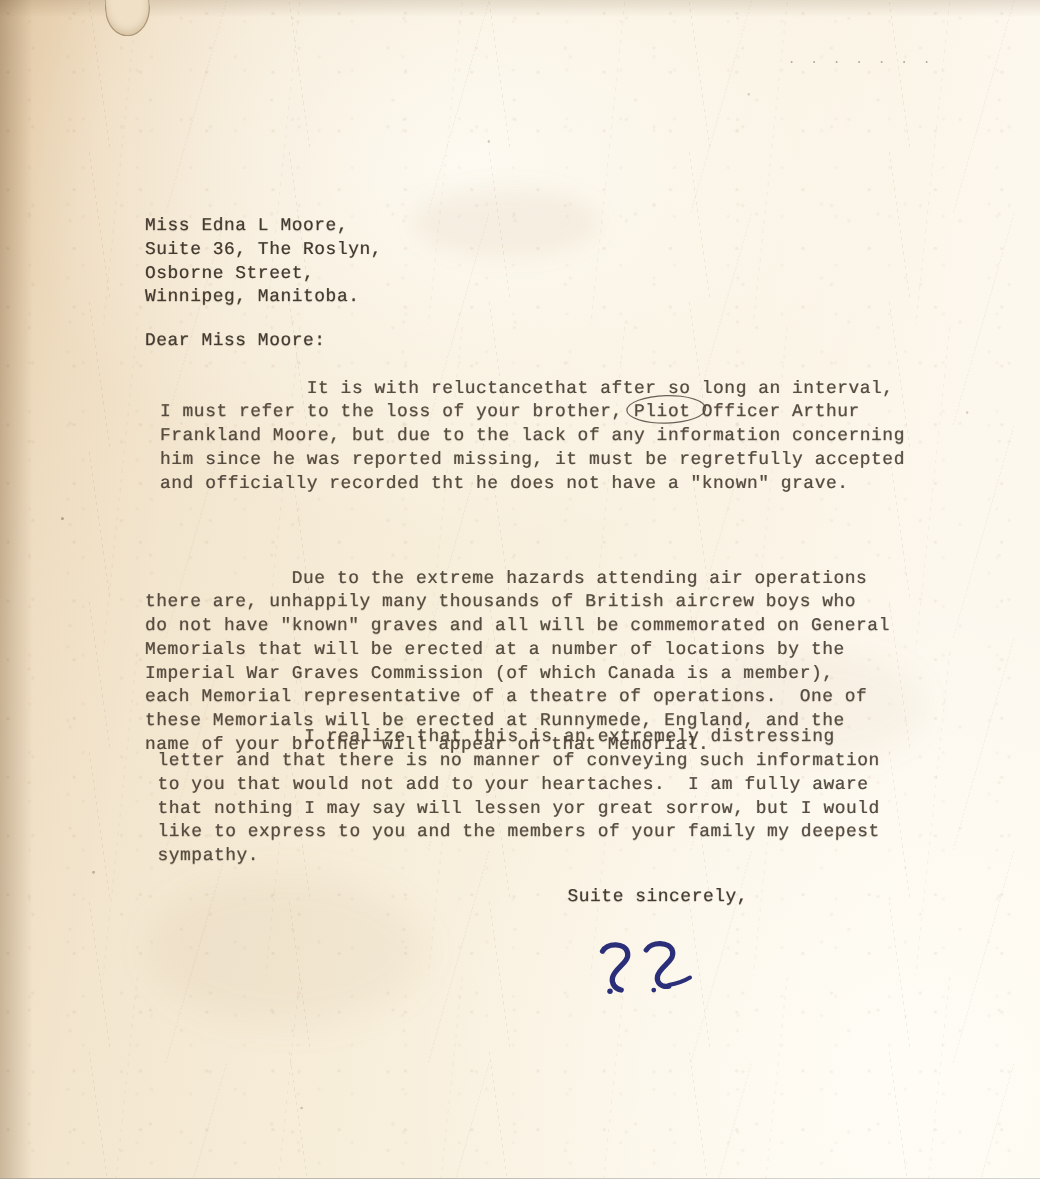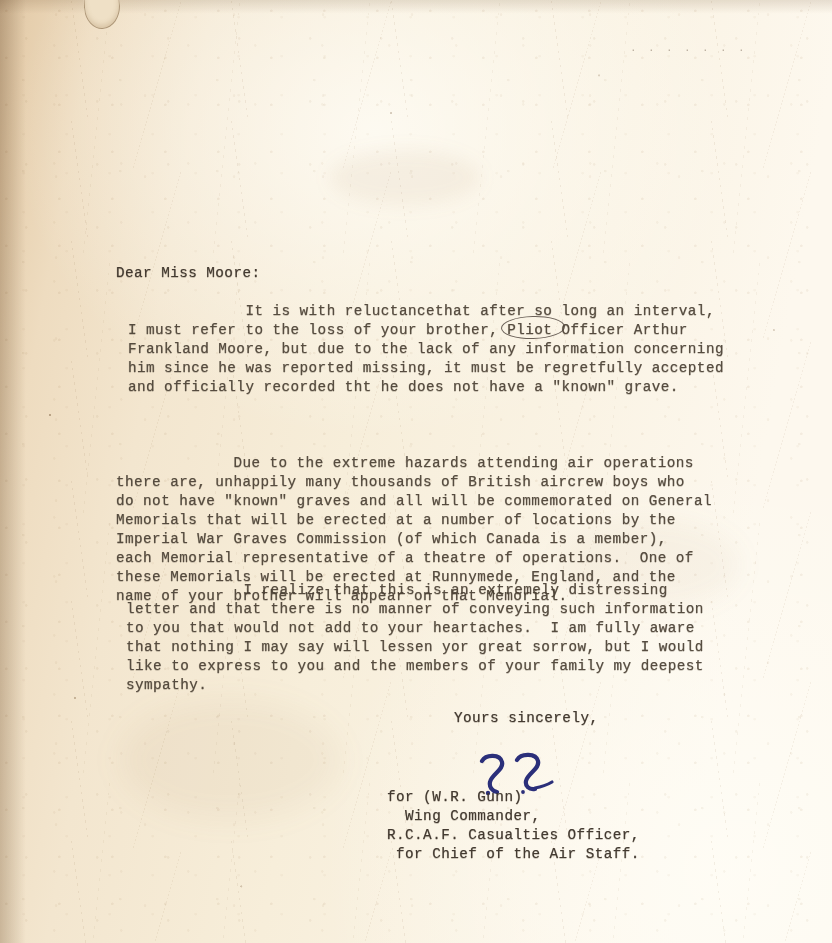--- a/index.html
+++ b/index.html
@@ -189,20 +189,24 @@
   <div class="blotch" style="left:560px; top:520px; width:180px; height:90px; background:rgba(150,118,76,.05); filter:blur(12px);"></div>
 
   <div id="left-shadow"></div>
   <div id="top-shadow"></div>
 
   <div id="tear"></div>
 
   <div id="ghost-mark">. . . . . . .</div>
 
 
+  <div class="tw dark" id="address">Miss Edna L Moore,
+Suite 36, The Roslyn,
+Osborne Street,
+Winnipeg, Manitoba.</div>
 
   <div class="tw dark" id="greeting">Dear Miss Moore:</div>
 
   <div class="tw" id="para1">             It is with reluctancethat after so long an interval,
 I must refer to the loss of your brother, Pliot Officer Arthur
 Frankland Moore, but due to the lack of any information concerning
 him since he was reported missing, it must be regretfully accepted
 and officially recorded tht he does not have a "known" grave.</div>
 
   <div id="pliot-circle"></div>
@@ -216,30 +220,26 @@
 these Memorials will be erected at Runnymede, England, and the
 name of your brother will appear on that Memorial.</div>
 
   <div class="tw" id="para3">             I realize that this is an extremely distressing
 letter and that there is no manner of conveying such information
 to you that would not add to your heartaches.  I am fully aware
 that nothing I may say will lessen yor great sorrow, but I would
 like to express to you and the members of your family my deepest
 sympathy.</div>
 
-  <div class="tw dark" id="closing">Yours sincerely,</div>
+  <div class="tw dark" id="closing">Suite sincerely,</div>
 
   <div id="signature">
     <svg width="92" height="46" viewBox="0 0 92 46" fill="none" stroke="#2b2f7a" stroke-linecap="round" stroke-linejoin="round">
       <path d="M6 9 C10 2, 24 2, 26 10 C28 18, 16 22, 14 30 C13 35, 16 39, 21 40" stroke-width="4.2"></path>
       <circle cx="12" cy="41" r="2.2" fill="#2b2f7a" stroke="none"></circle>
       <path d="M41 8 C45 1, 60 1, 62 9 C64 17, 52 21, 50 29 C49 34, 53 38, 59 37" stroke-width="4.2"></path>
       <path d="M59 36 C65 35, 71 33, 76 30" stroke-width="3.2"></path>
       <circle cx="47" cy="40" r="1.9" fill="#2b2f7a" stroke="none"></circle>
     </svg>
   </div>
 
-  <div class="tw dark" id="sigblock">for (W.R. Gunn)
-  Wing Commander,
-R.C.A.F. Casualties Officer,
- for Chief of the Air Staff.</div>
 
 </div>
 
 </body></html>

